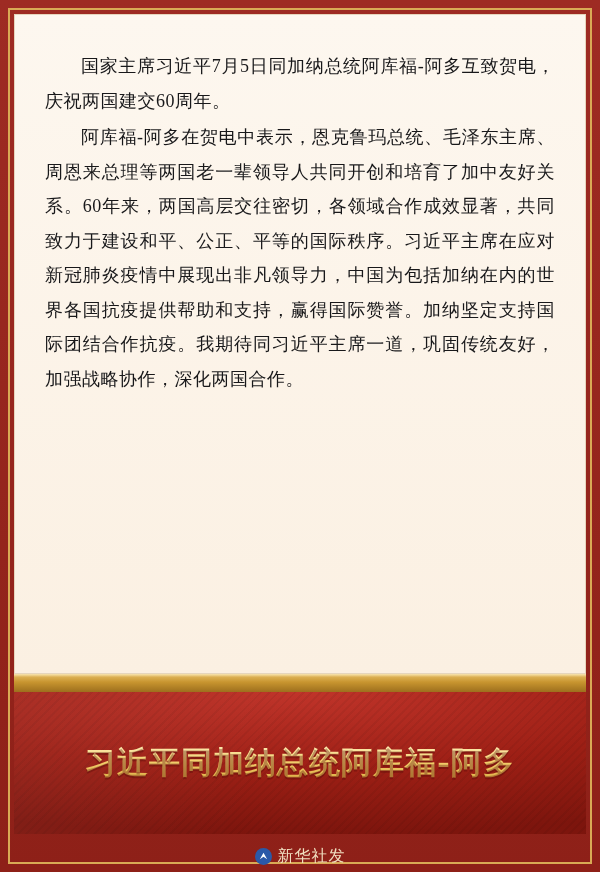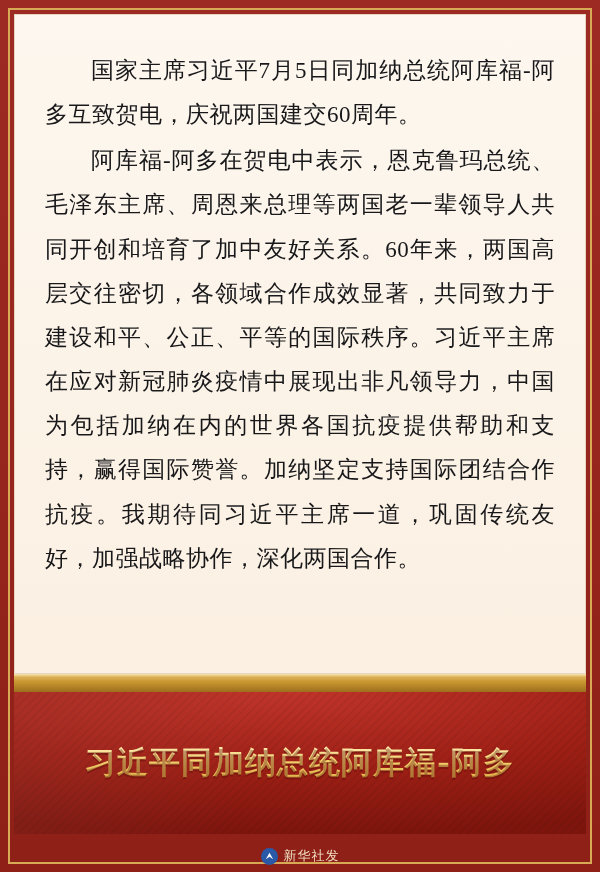--- a/index.html
+++ b/index.html
@@ -36,21 +36,21 @@
   .paper {
     position: relative;
     width: 572px;
     height: 660px;
     box-sizing: border-box;
     background: linear-gradient(180deg, #fdf7ef 0%, #fbf0e2 100%);
     border: 1px solid #e6d6bd;
     padding: 34px 30px 20px 30px;
   }
   .paper-inner {
-    font-size: 23px;
+    font-size: 18px;
     line-height: 1.92;
     color: #18181a;
     letter-spacing: 0.5px;
     text-align: justify;
     text-justify: inter-ideograph;
   }
   .para {
     margin: 0 0 2px 0;
     text-indent: 2em;
   }
@@ -126,21 +126,21 @@
     height: 17px;
     border-radius: 50%;
     background: #2a59a8;
     display: inline-flex;
     align-items: center;
     justify-content: center;
   }
   .credit-logo svg { display: block; }
   .credit-text {
     font-family: "Liberation Sans", sans-serif;
-    font-size: 13px;
+    font-size: 16px;
     color: #f0dfc0;
     letter-spacing: 1px;
   }
 </style>
 </head>
 <body>
 
 <div class="poster">
   <div class="gold-frame"></div>
 

